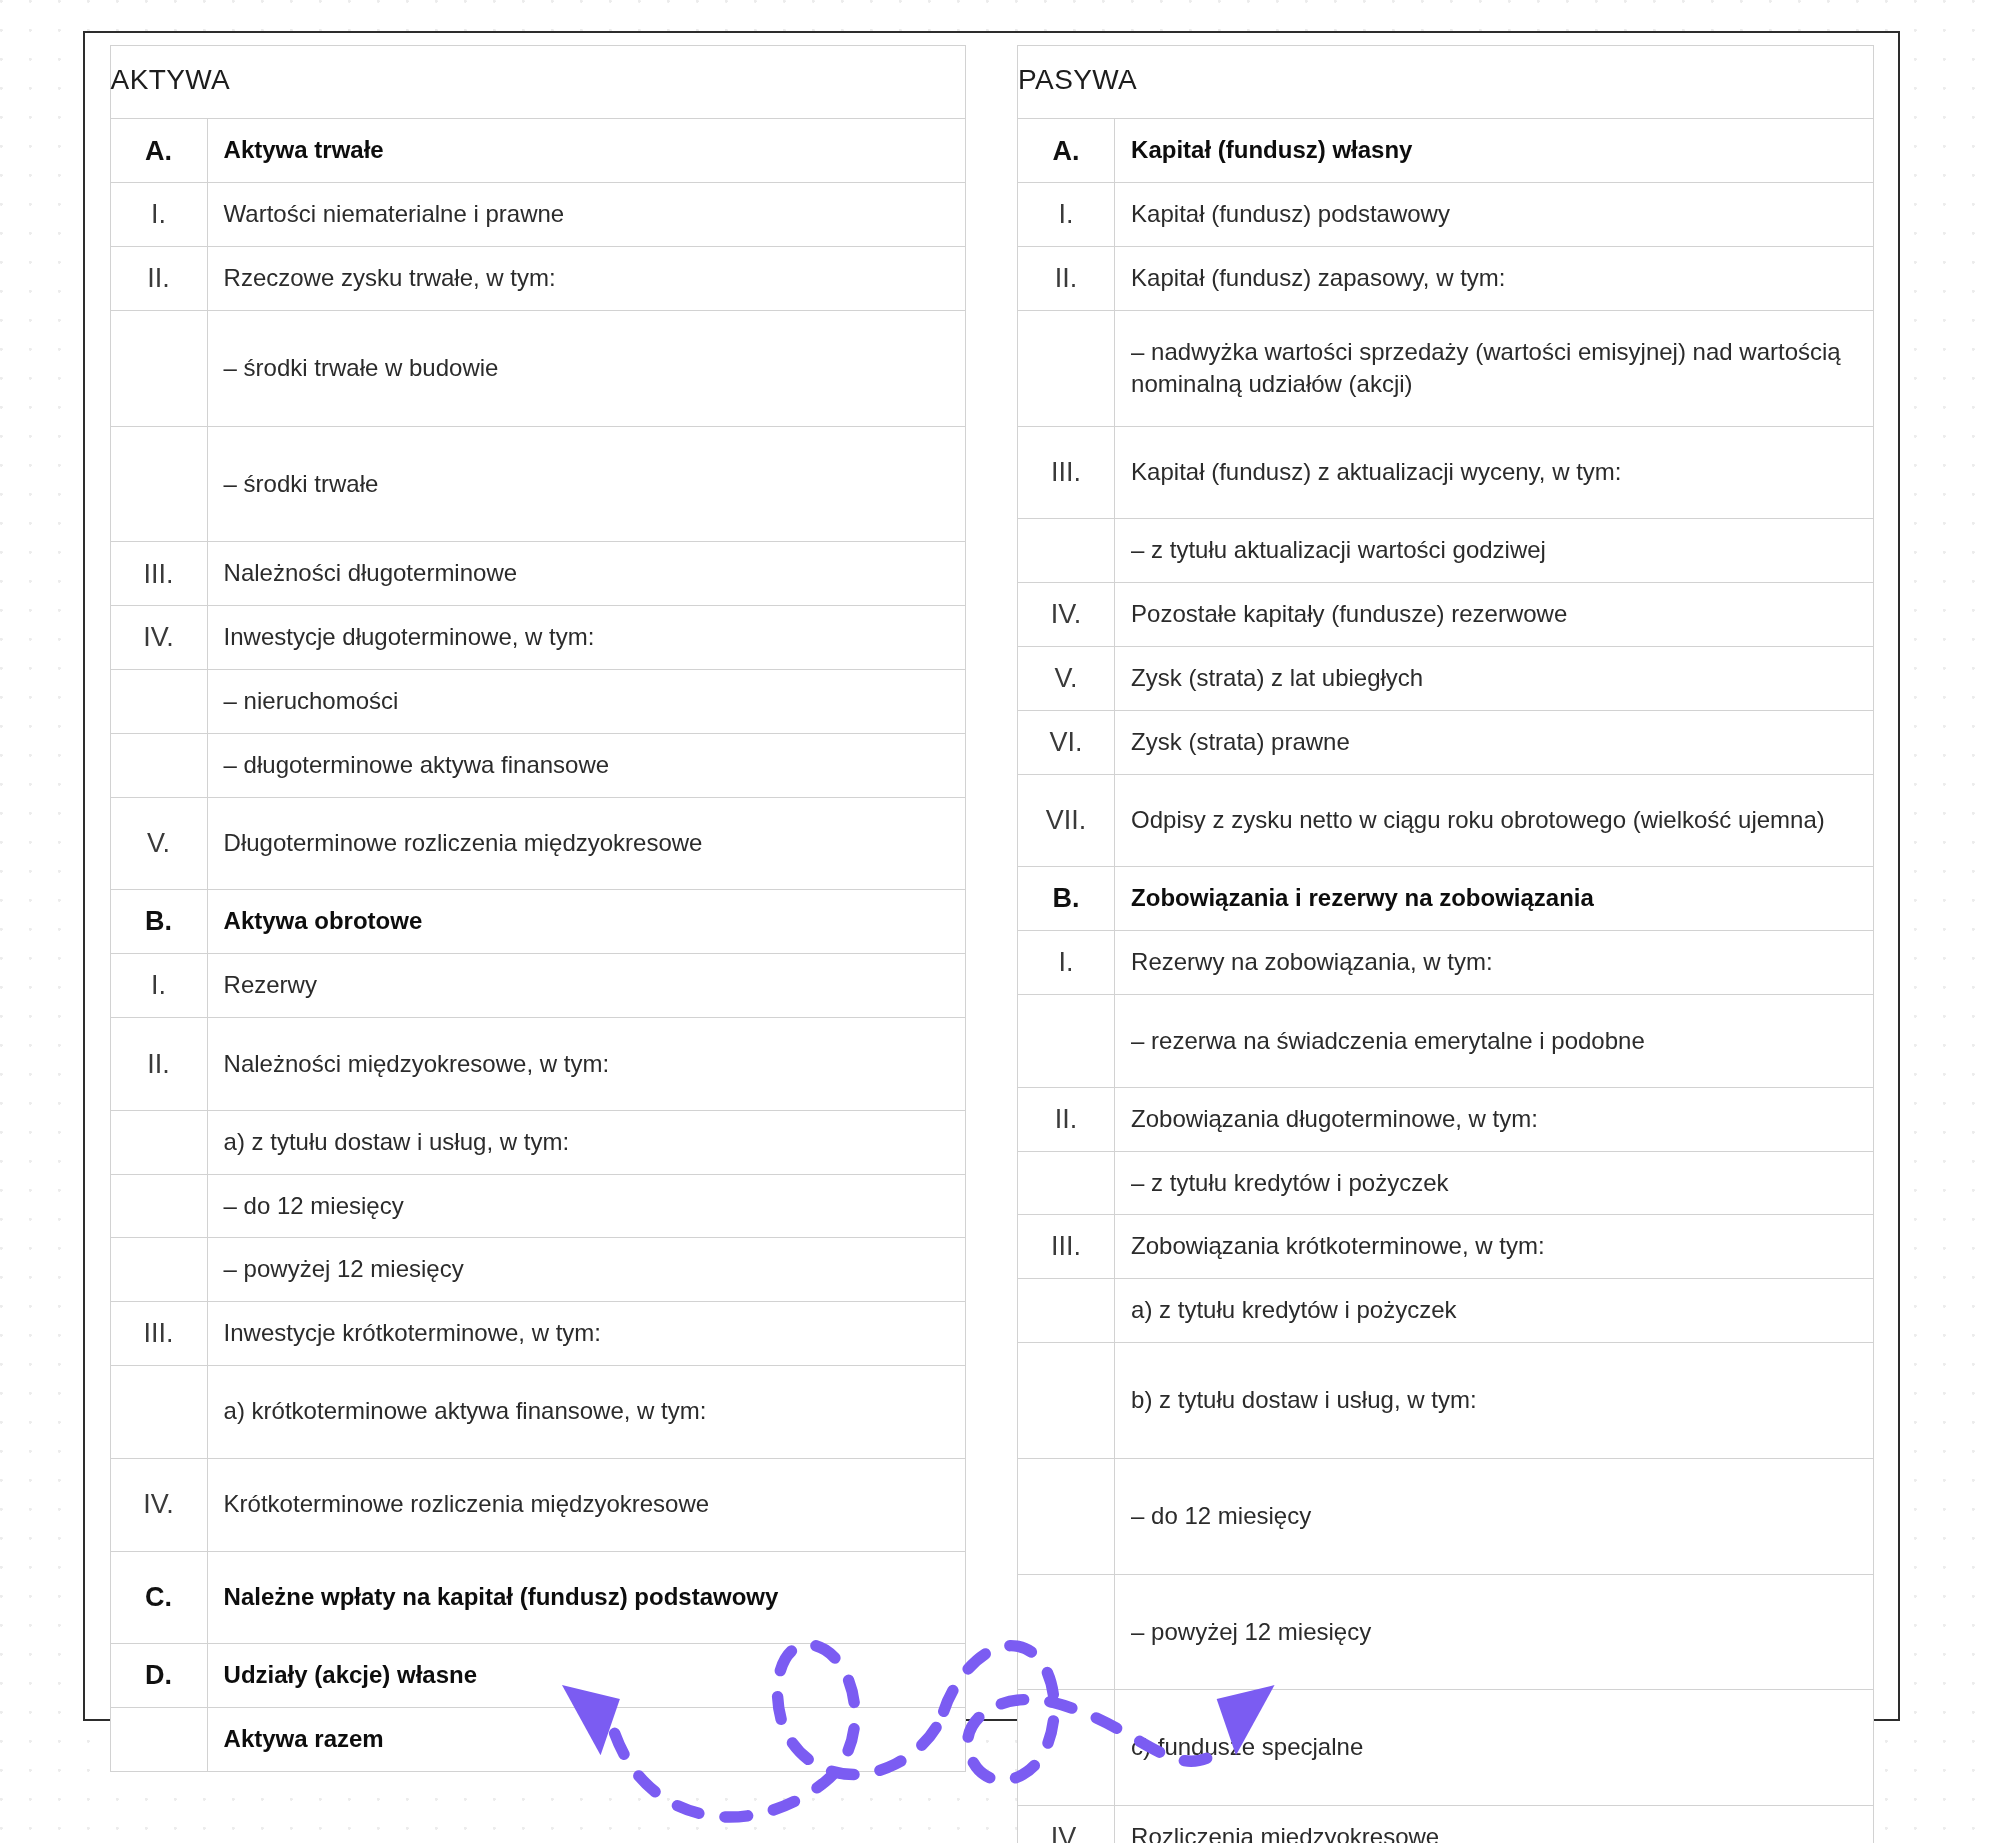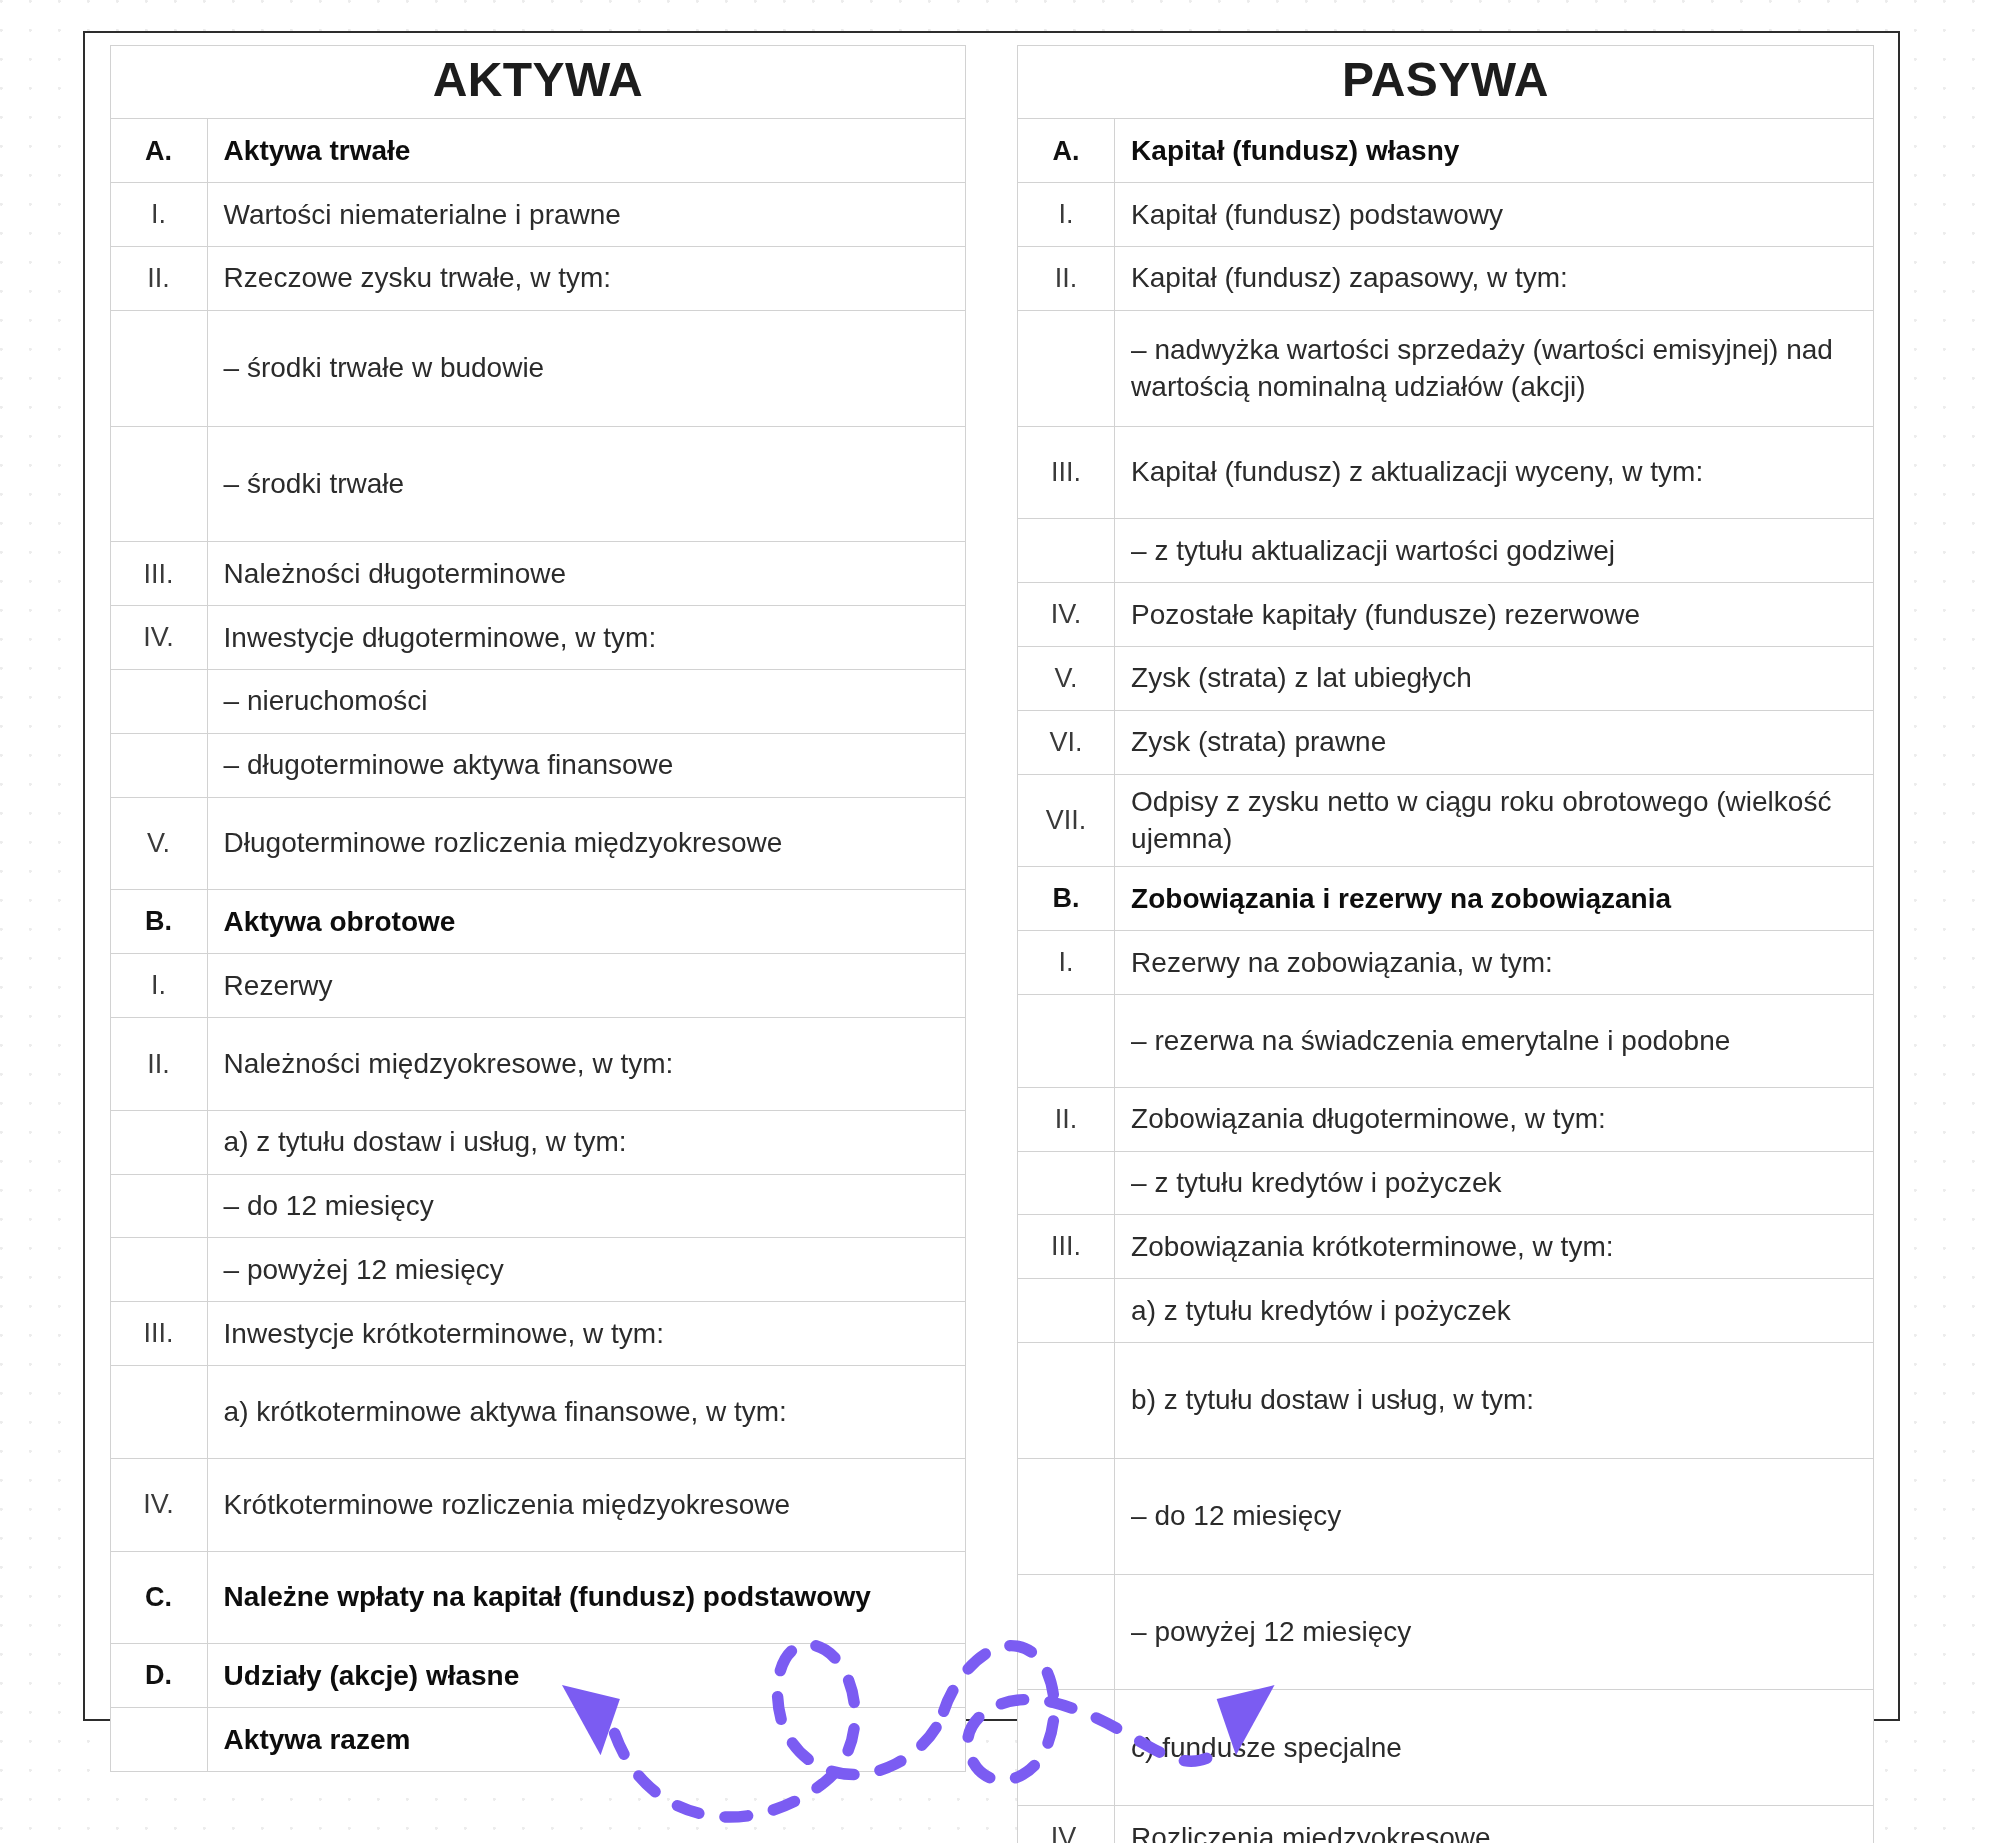--- a/index.html
+++ b/index.html
@@ -47,23 +47,23 @@
 
   table.bal td, table.bal th{
     border:1.8px solid #d2d2d2;
     padding:0;
     vertical-align:middle;
     background:#fff;
   }
 
   
   .sheet-title{
-    text-align:center;
-    font-size:48px;
-    font-weight:700;
+    text-align:left;
+    font-size:28px;
+    font-weight:400;
     color:#1d1d1d;
     letter-spacing:0.4px;
     height:58px;
     padding:5.3px 0 8.8px 0 !important;
     line-height:1.1;
   }
 
   
   .num{
     text-align:center;
@@ -71,21 +71,21 @@
     color:#3a3a3a;
     padding:5.3px 3.5px !important;
     line-height:1.28;
     white-space:nowrap;
   }
   .num.b{ font-weight:700; color:#111; }
 
   
   .lbl{
     text-align:left;
-    font-size:28px;
+    font-size:24px;
     color:#2b2b2b;
     padding:8px 8.8px 8.8px 16px !important;
     line-height:1.33;
   }
   .lbl.b{ font-weight:700; color:#0d0d0d; }
 
   
   tr.tall  td{ height:98px; }
   tr.tall2 td{ height:75px; }
   tr.norm  td{ height:46px; }

